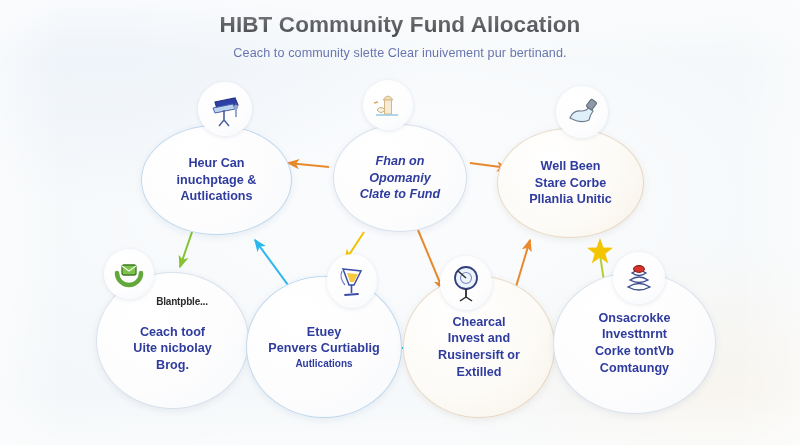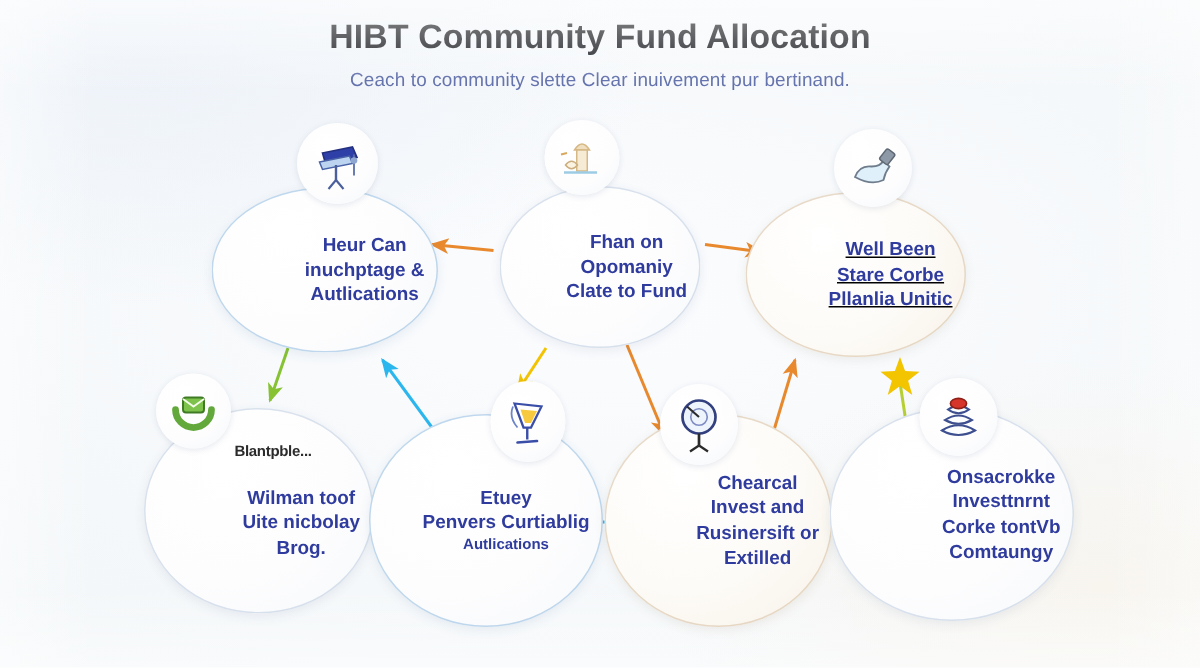--- a/index.html
+++ b/index.html
@@ -48,21 +48,21 @@
 
   
   #wires { position: absolute; inset: 0; z-index: 2; }
 
   
   .node {
     position: absolute;
     border-radius: 50%;
     display: flex;
     flex-direction: column;
-    align-items: flex-end;
+    align-items: center;
     justify-content: center;
     text-align: center;
     z-index: 3;
     background: radial-gradient(circle at 35% 28%, #ffffff 0%, #fdfdfe 55%, #f6f8fa 100%);
     box-shadow: 0 2px 7px rgba(60,80,120,0.09), inset 0 0 0 1px rgba(170,190,215,0.45);
   }
   .node .lbl {
     font-size: 12.6px;
     font-weight: bold;
     color: #2f3c9e;
@@ -73,22 +73,22 @@
   .node.warm {
     background: radial-gradient(circle at 35% 28%, #ffffff 0%, #fdfbf7 55%, #f7f1e7 100%);
     box-shadow: 0 2px 7px rgba(120,100,70,0.10), inset 0 0 0 1px rgba(214,190,158,0.55);
   }
   .node.cool {
     box-shadow: 0 2px 7px rgba(60,110,160,0.10), inset 0 0 0 1px rgba(150,190,225,0.60);
   }
 
   
   #node-community   { left:141px; top:125px; width:151px; height:110px; }
-  #node-fund        { left:333px; top:124px; width:134px; height:108px; }
-  #node-wellbeing   { left:497px; top:128px; width:147px; height:110px;text-decoration:underline; }
+  #node-fund        { left:333px; top:124px; width:134px; height:108px;font-style:italic; }
+  #node-wellbeing   { left:497px; top:128px; width:147px; height:110px; }
   #node-blantpble   { left:96px;  top:272px; width:153px; height:137px; }
   #node-grants      { left:246px; top:276px; width:156px; height:142px; }
   #node-research    { left:403px; top:276px; width:152px; height:142px; }
   #node-investment  { left:553px; top:272px; width:163px; height:142px; }
 
   
   .badge {
     position: absolute;
     border-radius: 50%;
     background: radial-gradient(circle at 36% 30%, #ffffff 0%, #fdfdfe 60%, #f4f7fa 100%);
@@ -277,21 +277,21 @@
   <div class="node warm" id="node-wellbeing">
     <div class="lbl">
       <div>Well Been</div>
       <div>Stare Corbe</div>
       <div>Pllanlia Unitic</div>
     </div>
   </div>
 
   <div class="node" id="node-blantpble">
     <div class="lbl" style="margin-top:16px;">
-      <div>Wilman toof</div>
+      <div>Ceach toof</div>
       <div>Uite nicbolay</div>
       <div>Brog.</div>
     </div>
   </div>
   <div class="small-caption">Blantpble...</div>
 
   <div class="node cool" id="node-grants">
     <div class="lbl">
       <div>Etuey</div>
       <div>Penvers Curtiablig</div>

